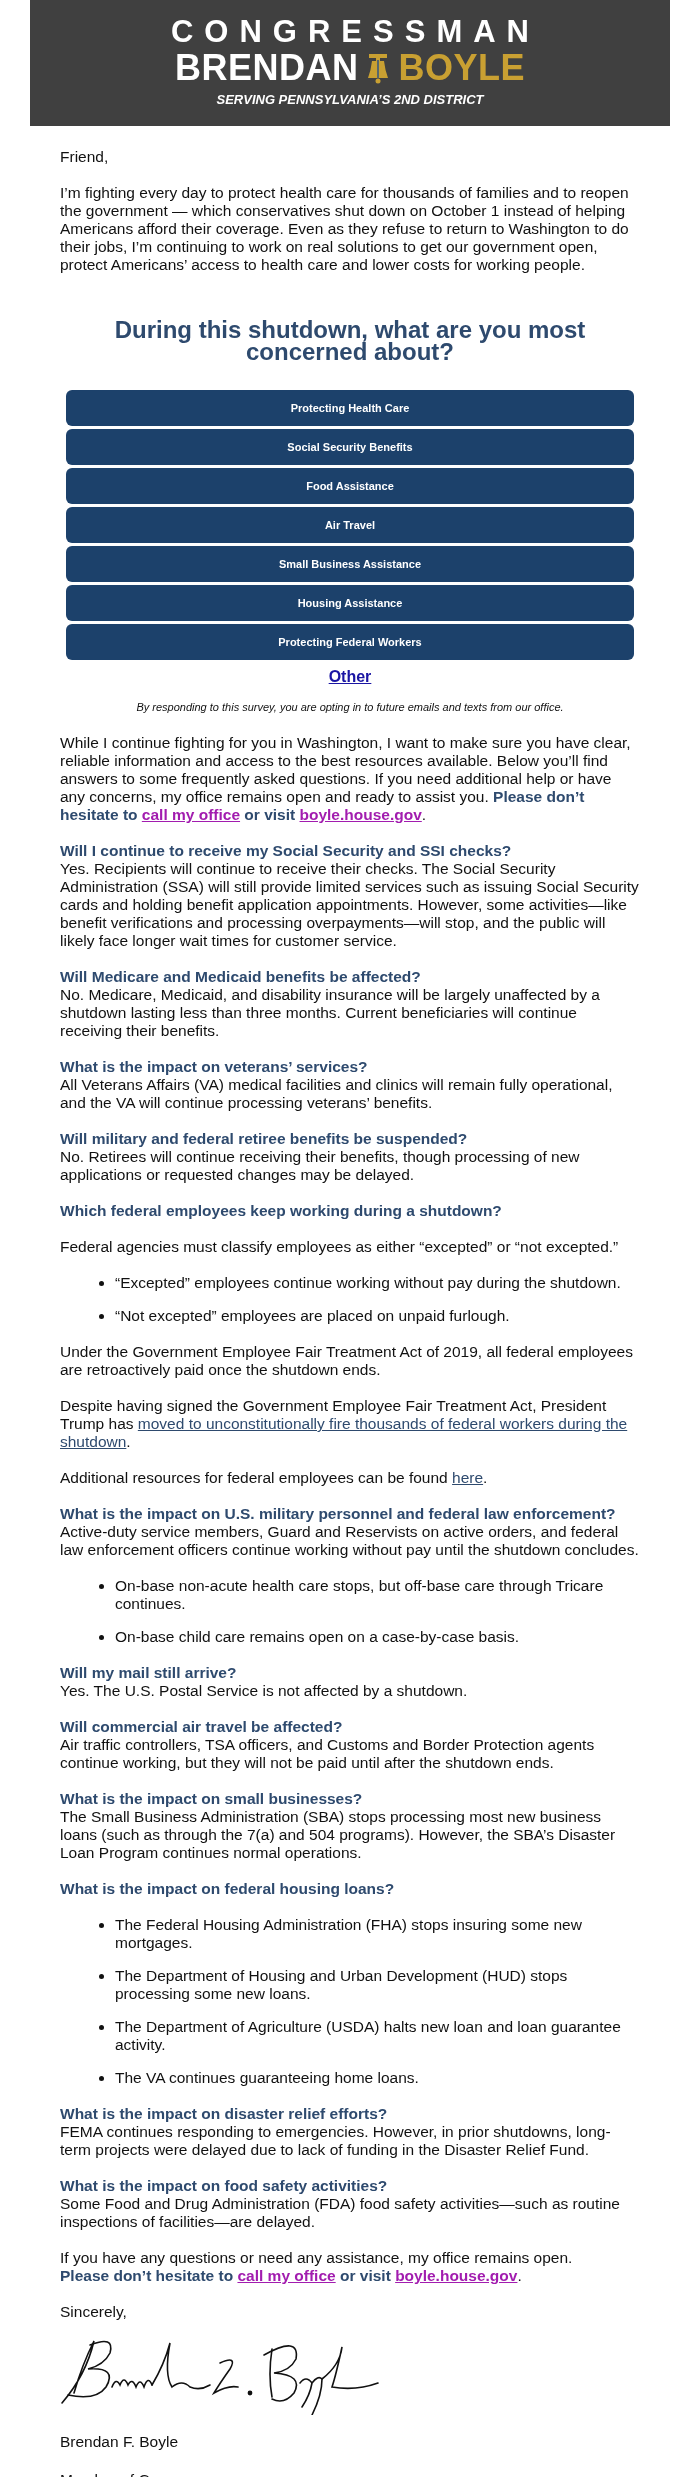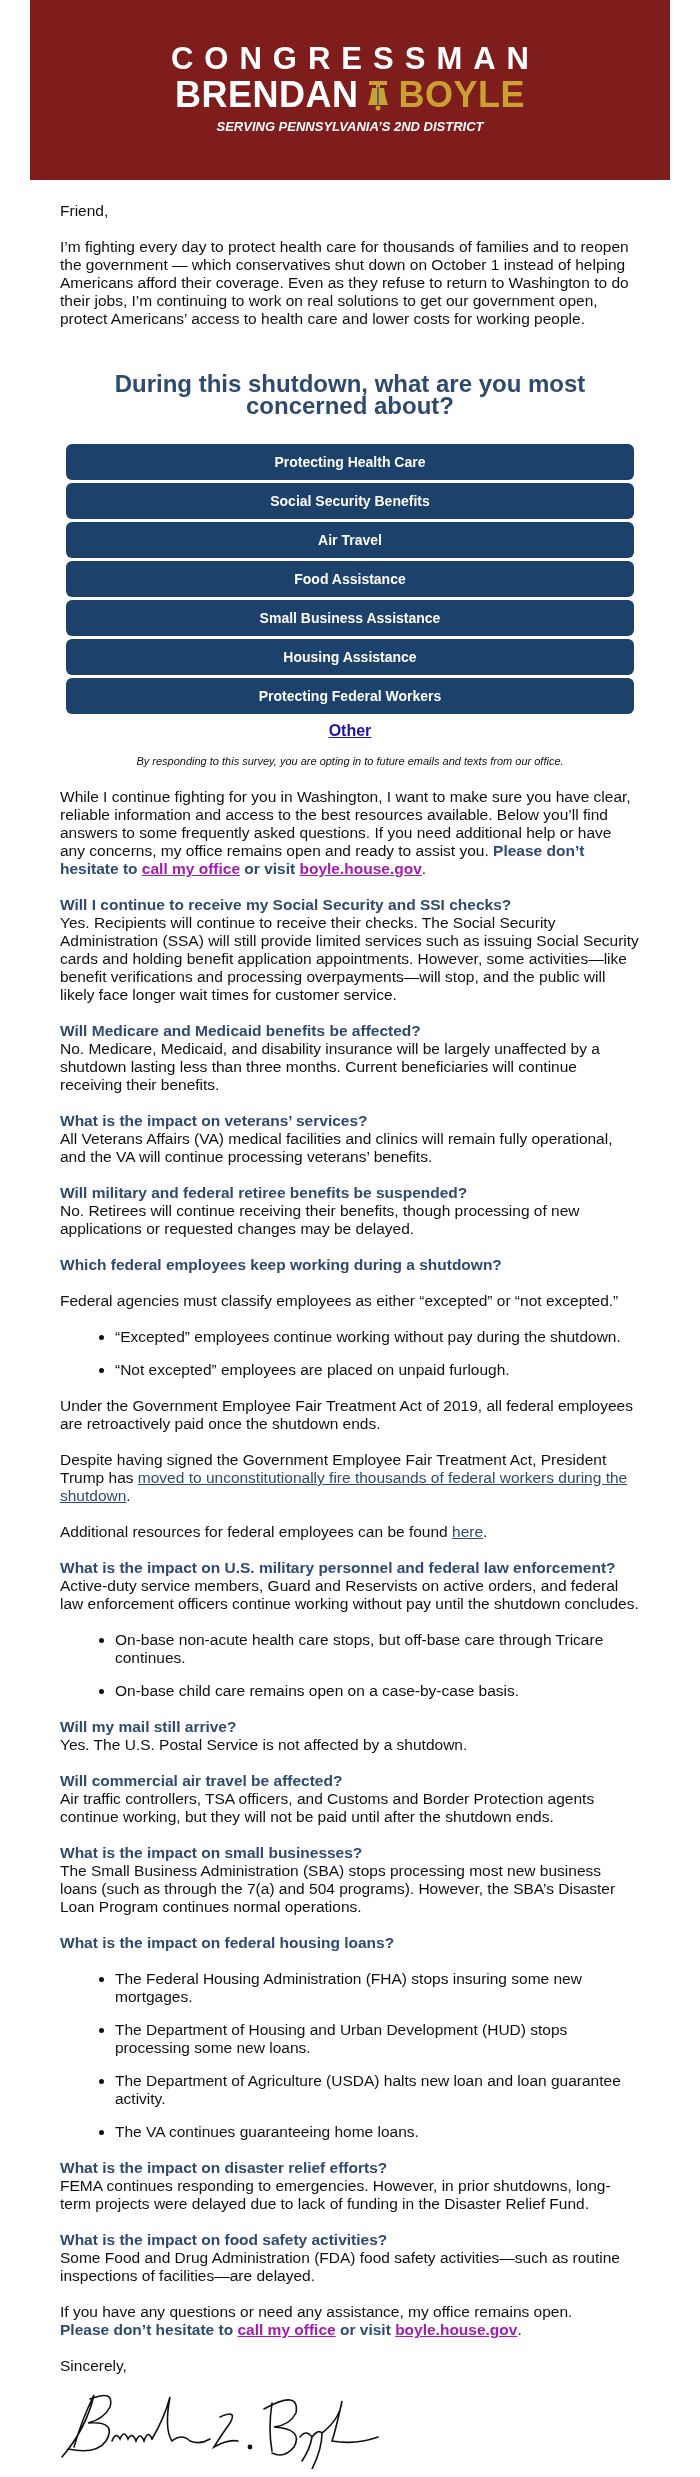--- a/index.html
+++ b/index.html
@@ -1,37 +1,37 @@
 <!DOCTYPE html>
 <html><head>
 <meta charset="utf-8">
 <style>
   html, body { margin: 0; padding: 0; background: #ffffff; }
   body { width: 700px; font-family: "Liberation Sans", sans-serif; color: #111; }
   .banner {
-    margin: 0 30px; height: 180px; background: #7f1d1d;
+    margin: 0 30px; height: 126px; background: #404040;
     display: flex; flex-direction: column; align-items: center; justify-content: center;
   }
   .banner .line1 { color: #fff; font-weight: 700; font-size: 31px; letter-spacing: 11px; margin-left: 11px; line-height: 34px; }
   .banner .line2 { display: flex; align-items: center; font-weight: 900; font-size: 36px; line-height: 38px; letter-spacing: 0.5px; }
   .banner .line2 .w { color: #fff; }
   .banner .line2 .g { color: #c9a032; }
   .bell { width: 22px; height: 30px; margin: 0 9px; position: relative; }
   .banner .line3 { color: #fff; font-style: italic; font-weight: 700; font-size: 13px; line-height: 22px; margin-top: 2px; }
 
   .content { padding: 0 60px; font-size: 15.5px; line-height: 18px; }
   p { margin: 0; }
   .greet { margin-top: 22px; }
   .intro { margin-top: 18px; }
 
   .survey { margin-top: 45px; text-align: center; }
   .survey-title { color: #2e4a6e; font-weight: 700; font-size: 24px; line-height: 22px; padding: 0 40px; }
   .btns { margin: 27px 6px 0; }
   .sbtn {
-    display: block; background: #1c416b; color: #fff; font-weight: 700; font-size: 14px;
+    display: block; background: #1c416b; color: #fff; font-weight: 700; font-size: 11px;
     height: 36px; line-height: 36px; border-radius: 6px; margin-bottom: 3px; cursor: pointer;
   }
   .other { display: inline-block; margin-top: 5px; color: #1a15a3; font-weight: 700; font-size: 16px; text-decoration: underline; }
   .disclaimer { font-size: 11px; font-style: italic; margin-top: 12px; color: #111; }
 
   .block { margin-top: 18px; }
   .blue-bold { color: #2e4a6e; font-weight: 700; }
   .blue-bold a { color: #a21caf; }
   .q { color: #2e4a6e; font-weight: 700; margin-top: 18px; }
   a.plain { color: #2e4a6e; text-decoration: underline; }
@@ -64,22 +64,22 @@
 
 <div class="content">
   <p class="greet">Friend,</p>
   <p class="intro">I’m fighting every day to protect health care for thousands of families and to reopen the government — which conservatives shut down on October 1 instead of helping Americans afford their coverage. Even as they refuse to return to Washington to do their jobs, I’m continuing to work on real solutions to get our government open, protect Americans’ access to health care and lower costs for working people.</p>
 
   <div class="survey">
     <div class="survey-title">During this shutdown, what are you most concerned about?</div>
     <div class="btns">
       <a class="sbtn">Protecting Health Care</a>
       <a class="sbtn">Social Security Benefits</a>
+      <a class="sbtn">Food Assistance</a>
       <a class="sbtn">Air Travel</a>
-      <a class="sbtn">Food Assistance</a>
       <a class="sbtn">Small Business Assistance</a>
       <a class="sbtn">Housing Assistance</a>
       <a class="sbtn">Protecting Federal Workers</a>
     </div>
     <a class="other">Other</a>
     <div class="disclaimer">By responding to this survey, you are opting in to future emails and texts from our office.</div>
   </div>
 
   <p class="block">
     <span>While I continue fighting for you in Washington, I want to make sure you have clear, reliable information and access to the best resources available. Below you’ll find answers to some frequently asked questions. If you need additional help or have any concerns, my office remains open and ready to assist you.</span>

